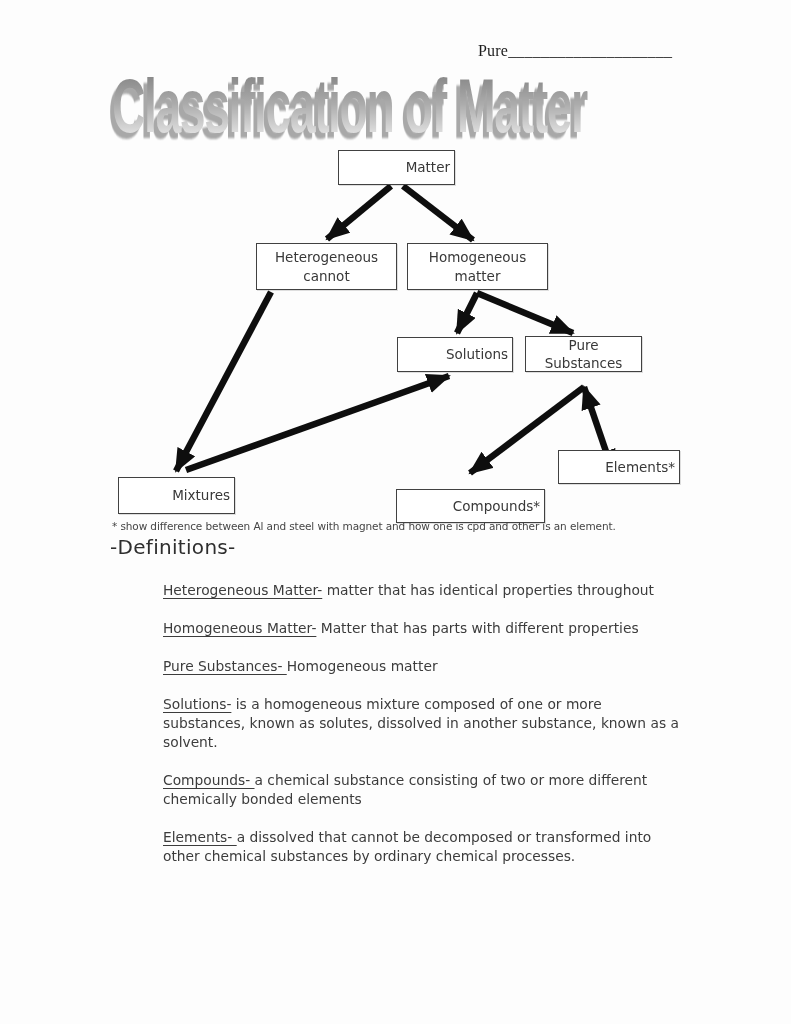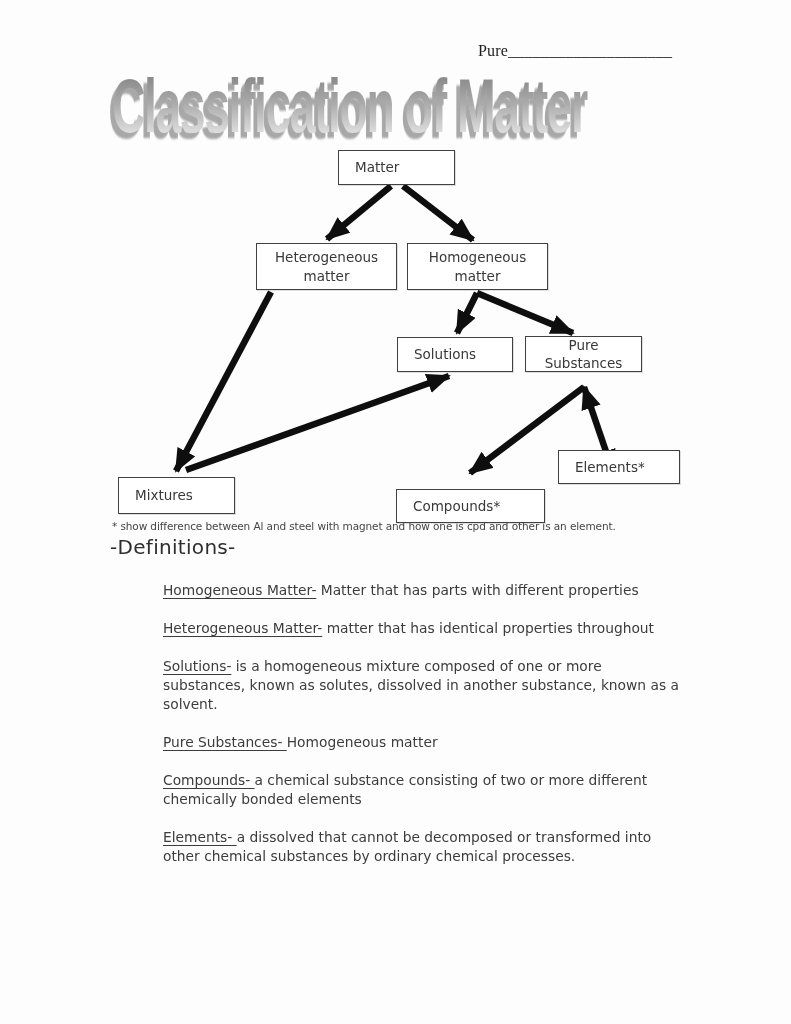--- a/index.html
+++ b/index.html
@@ -40,24 +40,24 @@
       color:transparent;-webkit-text-fill-color:transparent;
     }
   }
 
   
   .arrows{position:absolute;left:0;top:0;z-index:1;pointer-events:none;}
   .arrows line{stroke:#0e0e0e;stroke-width:6.5;}
   .node{
     position:absolute;z-index:2;box-sizing:border-box;
     background:#ffffff;border:1.5px solid #414141;
-    display:flex;align-items:center;justify-content:flex-start;
+    display:flex;align-items:center;justify-content:flex-end;
     text-align:center;
     font-size:13.5px;line-height:1.35;color:#383838;
-    padding:1px 16px;
+    padding:1px 4px;
     box-shadow:1px 1px 0 rgba(0,0,0,0.12);
   }
 
   
   .note{
     position:absolute;left:112px;top:520px;margin:0;
     font-size:10.5px;letter-spacing:-0.1px;color:#454545;
     white-space:nowrap;
   }
   .defs-heading{
@@ -105,21 +105,21 @@
       <line x1="186" y1="470" x2="449" y2="376" marker-end="url(#ah)"></line>
       <line x1="584" y1="387" x2="470" y2="473" marker-end="url(#ah)"></line>
       <line x1="584" y1="387" x2="613" y2="472" marker-end="url(#ah)" marker-start="url(#ahs)"></line>
     </svg>
 
   <div>
       <div class="node" style="left: 338px; top: 150px; width: 117px; height: 35px;">
         <span>Matter</span>
       </div>
       <div class="node" style="left: 256px; top: 243px; width: 141px; height: 47px;">
-        <span>Heterogeneous matter</span>
+        <span>Heterogeneous cannot</span>
       </div>
       <div class="node" style="left: 407px; top: 243px; width: 141px; height: 47px;">
         <span>Homogeneous matter</span>
       </div>
       <div class="node" style="left: 397px; top: 337px; width: 116px; height: 35px;">
         <span>Solutions</span>
       </div>
       <div class="node" style="left: 525px; top: 336px; width: 117px; height: 36px;">
         <span>Pure Substances</span>
       </div>
@@ -132,21 +132,21 @@
       <div class="node" style="left: 558px; top: 450px; width: 122px; height: 34px;">
         <span>Elements*</span>
       </div>
     </div>
 
   <p class="note">* show difference between Al and steel with magnet and how one is cpd and other is an element.</p>
 
   <h2 class="defs-heading">-Definitions-</h2>
 
   <div class="defs">
+    <p><span class="term">Heterogeneous Matter-</span><span> matter that has identical properties throughout</span></p>
     <p><span class="term">Homogeneous Matter-</span><span> Matter that has parts with different properties</span></p>
-    <p><span class="term">Heterogeneous Matter-</span><span> matter that has identical properties throughout</span></p>
+    <p><span class="term">Pure Substances- </span><span>Homogeneous matter</span></p>
     <p><span class="term">Solutions-</span><span> is a homogeneous mixture composed of one or more substances, known as solutes, dissolved in another substance, known as a solvent.</span></p>
-    <p><span class="term">Pure Substances- </span><span>Homogeneous matter</span></p>
     <p><span class="term">Compounds- </span><span>a chemical substance consisting of two or more different chemically bonded elements</span></p>
     <p><span class="term">Elements- </span><span>a dissolved that cannot be decomposed or transformed into other chemical substances by ordinary chemical processes.</span></p>
   </div>
 
 </div>
 
 </body></html>

